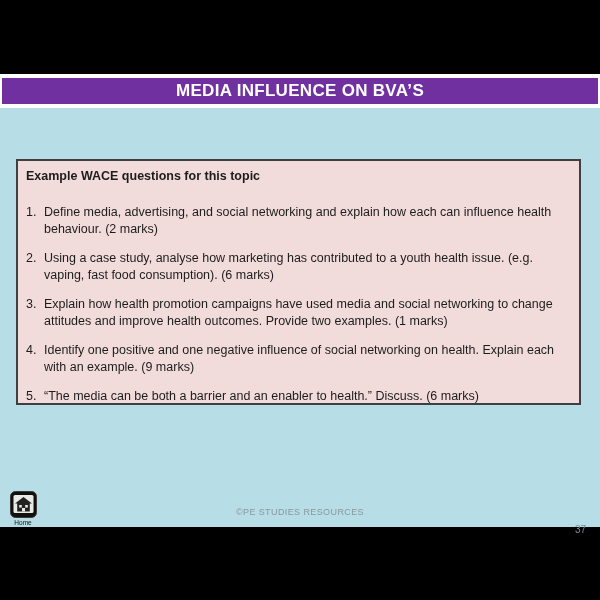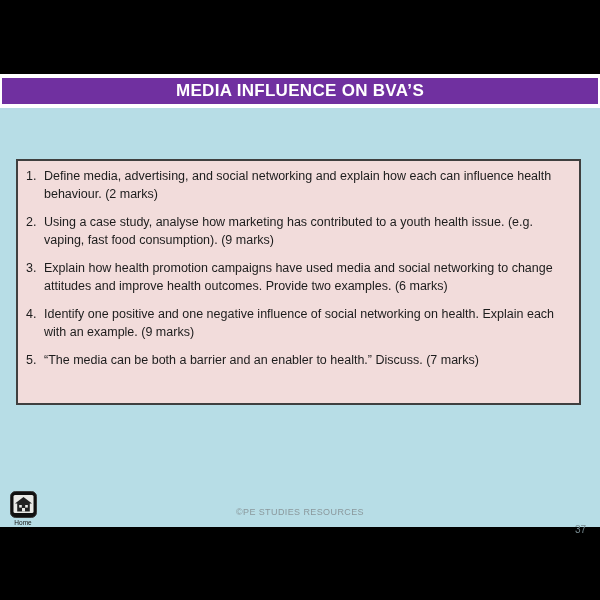--- a/index.html
+++ b/index.html
@@ -115,40 +115,41 @@
 
   <div class="slide">
 
     <div class="header-strip">
       <div class="header-bar">
         <span class="header-title">MEDIA INFLUENCE ON BVA’S</span>
       </div>
     </div>
 
     <div class="question-box">
+      <div class="box-title">Example WACE questions for this topic</div>
 
       <div class="q-item">
         <span class="q-num">1.</span>
         <span class="q-text">Define media, advertising, and social networking and explain how each can influence health behaviour. (2 marks)</span>
       </div>
       <div class="q-item">
         <span class="q-num">2.</span>
-        <span class="q-text">Using a case study, analyse how marketing has contributed to a youth health issue. (e.g. vaping, fast food consumption). (9 marks)</span>
+        <span class="q-text">Using a case study, analyse how marketing has contributed to a youth health issue. (e.g. vaping, fast food consumption). (6 marks)</span>
       </div>
       <div class="q-item">
         <span class="q-num">3.</span>
-        <span class="q-text">Explain how health promotion campaigns have used media and social networking to change attitudes and improve health outcomes. Provide two examples. (6 marks)</span>
+        <span class="q-text">Explain how health promotion campaigns have used media and social networking to change attitudes and improve health outcomes. Provide two examples. (1 marks)</span>
       </div>
       <div class="q-item">
         <span class="q-num">4.</span>
         <span class="q-text">Identify one positive and one negative influence of social networking on health. Explain each with an example. (9 marks)</span>
       </div>
       <div class="q-item">
         <span class="q-num">5.</span>
-        <span class="q-text">“The media can be both a barrier and an enabler to health.” Discuss. (7 marks)</span>
+        <span class="q-text">“The media can be both a barrier and an enabler to health.” Discuss. (6 marks)</span>
       </div>
     </div>
 
     <div class="home-button">
       <span>
         <svg width="27" height="27" viewBox="0 0 27 27">
           <rect x="0.5" y="0.5" width="26" height="26" rx="5" fill="#101010" stroke="#3a3a3a" stroke-width="1"></rect>
           <rect x="3.5" y="4" width="20" height="18" rx="1.5" fill="#e9e9e6"></rect>
           <path d="M13.5 6 L22 12.5 H19.8 V20.5 H7.2 V12.5 H5 Z" fill="#222222"></path>
           <rect x="9.2" y="14" width="2.6" height="2.6" fill="#e9e9e6"></rect>

